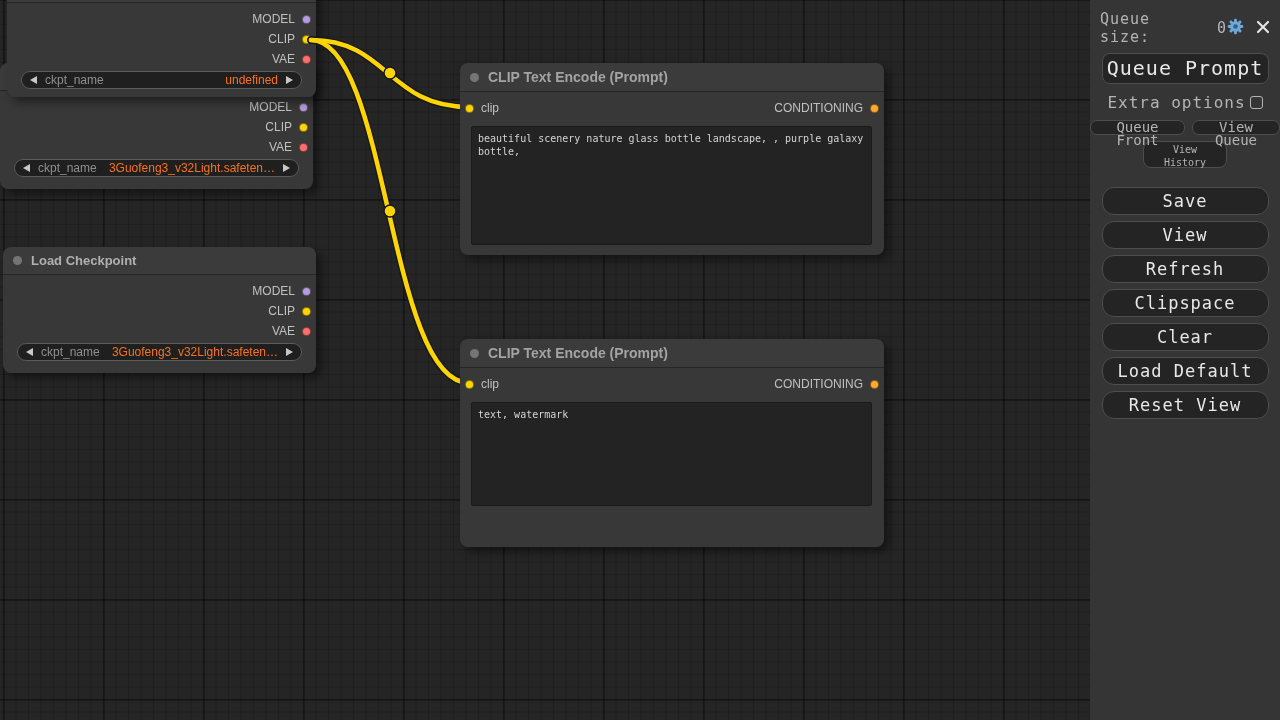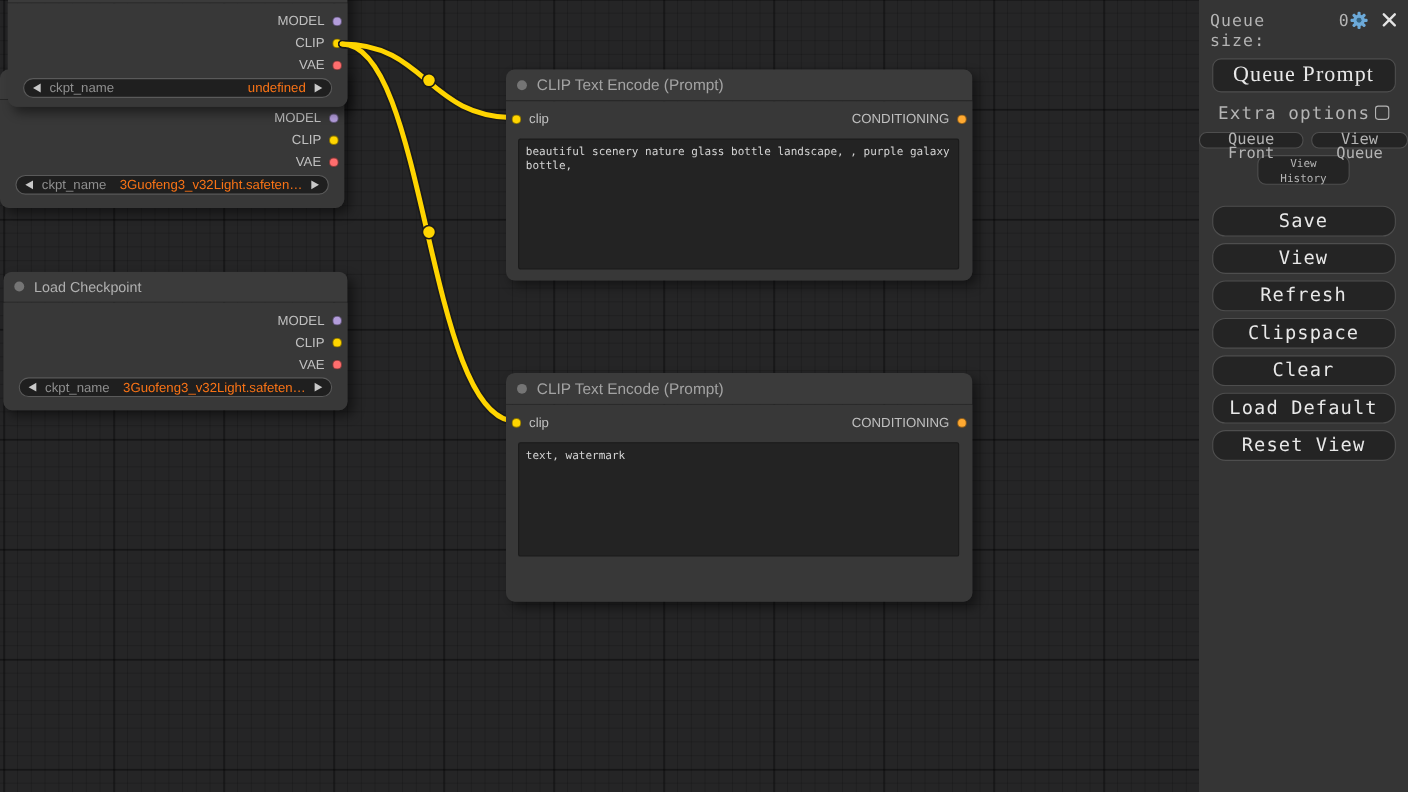--- a/index.html
+++ b/index.html
@@ -18,21 +18,21 @@
     background-size:100px 100px, 100px 100px, 12.5px 12.5px, 12.5px 12.5px;
     background-position:3px -1px;
   }
   #links { position:absolute; left:0; top:0; pointer-events:none; }
 
   
   .node { position:absolute; border-radius:8px;
           box-shadow:5px 5px 10px rgba(0,0,0,0.45); }
   .node-title { height:28px; background:#3b3b3b; border-radius:8px 8px 0 0;
                 display:flex; align-items:center; padding:0 10px; gap:9px;
-                border-bottom:1px solid rgba(0,0,0,0.35); }
+                border-bottom:1px solid rgba(0,0,0,0.35);font-weight:bold; }
   .collapse-dot { width:9px; height:9px; border-radius:50%; background:#757575; flex:0 0 auto; }
   .title-text { color:#b0b0b0; font-size:13px; white-space:nowrap; }
   .node-body { background:#383838; border-radius:0 0 8px 8px; padding-top:6px; }
 
   .slot-row { height:20px; display:flex; align-items:center; }
   .slot-row.out { justify-content:flex-end; padding-right:5px; }
   .slot-label { color:#c0c0c0; font-size:12px; margin-right:7px; white-space:nowrap; }
   .slot-dot { width:9px; height:9px; border-radius:50%; border:1px solid rgba(0,0,0,0.45); flex:0 0 auto; }
   .dot-model { background:#b39ddb; }
   .dot-clip  { background:#ffd500; }
@@ -54,29 +54,29 @@
   .tri-left  { border-top:4px solid transparent; border-bottom:4px solid transparent; border-right:7px solid #c8c8c8; }
   .tri-right { border-top:4px solid transparent; border-bottom:4px solid transparent; border-left:7px solid #c8c8c8; }
 
   .prompt-area { display:block; background:#232323; border:1px solid #1a1a1a; border-radius:2px;
                  color:#d4d4d4; font-family:"DejaVu Sans Mono", monospace; font-size:10px;
                  line-height:13px; padding:5px 6px; resize:none; outline:none; width:401px; }
 
   
   #menu { position:absolute; left:1090px; top:0; width:190px; height:720px;
           background:#353535; font-family:"DejaVu Sans Mono", monospace; }
-  .queue-row { display:flex; padding:10px 10px 0 10px; }
+  .queue-row { display:flex; align-items:center; padding:10px 10px 0 10px; }
   .queue-text { color:#b4b4b4; font-size:15px; letter-spacing:1px; }
   .gear { margin-left:auto; cursor:pointer; }
   .close-x { margin-left:12px; cursor:pointer; }
 
   .btn { display:block; background:#242424; border:1px solid #4e4e4e; color:#e8e8e8;
          font-family:"DejaVu Sans Mono", monospace; text-align:center; cursor:pointer; }
   #queue-prompt { width:167px; height:31px; margin:7px auto 0 auto; border-radius:8px;
-                  font-size:20px; line-height:29px; letter-spacing:1px;font-family:Liberation Serif, serif; }
+                  font-size:20px; line-height:29px; letter-spacing:1px; }
   .extra-row { display:flex; align-items:center; justify-content:center; gap:4px;
                margin-top:9px; }
   .extra-label { color:#b4b4b4; font-size:16px; letter-spacing:1px; }
   .checkbox { width:13px; height:13px; border:1px solid #b4b4b4; border-radius:3px;
               background:transparent; cursor:pointer; }
   .small-row { display:flex; justify-content:center; gap:7px; margin-top:8px; }
   .btn-small { height:15px; border-radius:7px; font-size:14px; line-height:13px;
                color:#b4b4b4; padding:0 9px; }
   #view-history { width:84px; height:27px; margin:6px auto 0 auto; border-radius:8px;
                   font-size:10px; line-height:13px; color:#b4b4b4; padding-top:1px; }

